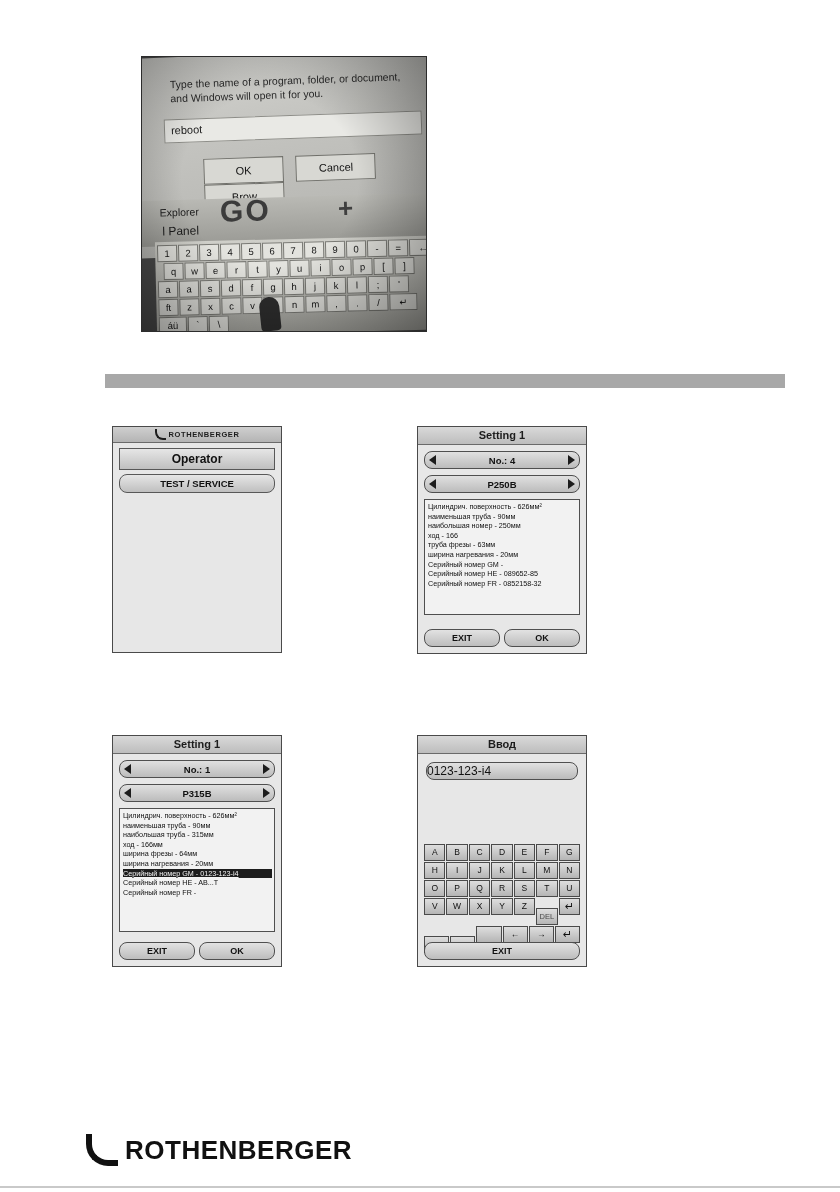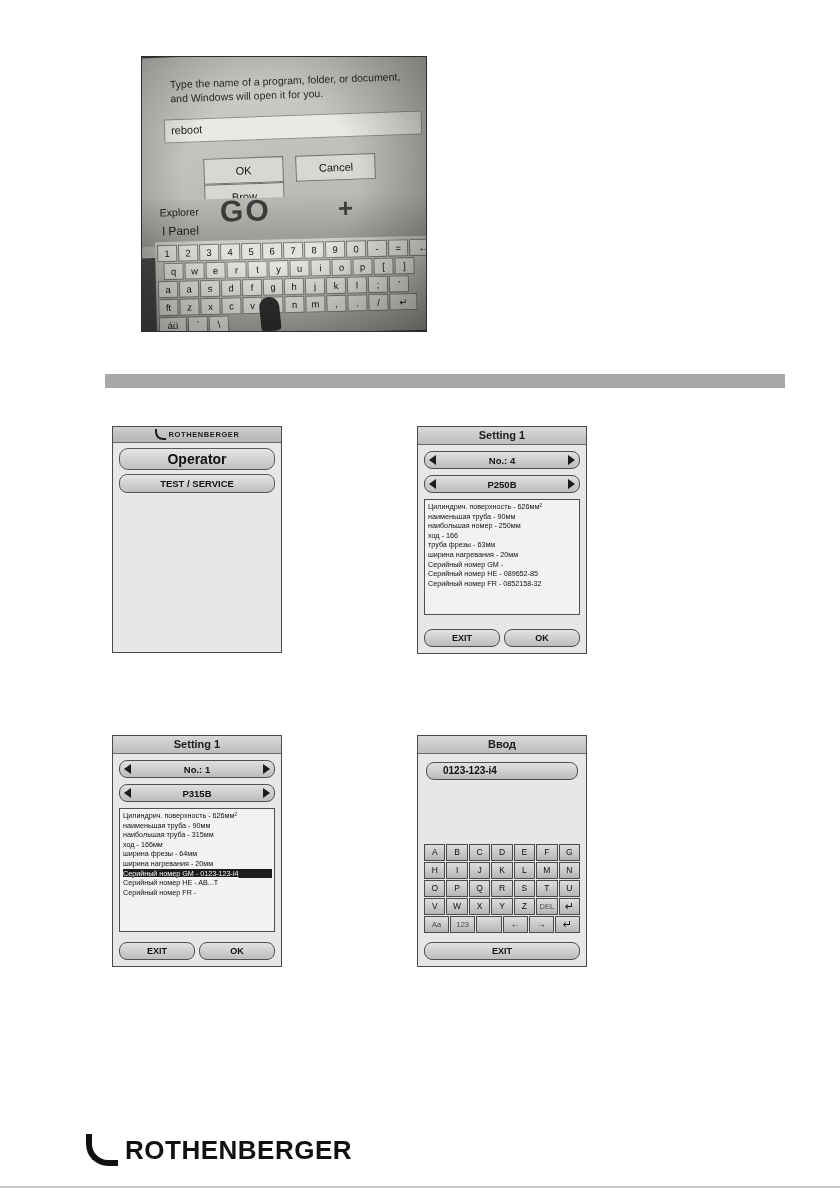--- a/index.html
+++ b/index.html
@@ -209,26 +209,26 @@
     height: 9px;
     border-left: 2px solid #1d1d1d;
     border-bottom: 2px solid #1d1d1d;
     border-radius: 0 0 0 8px;
   }
   #screen-operator .op-btn {
     margin: 5px 6px 0 6px;
     height: 20px;
     line-height: 20px;
     text-align: center;
-    font-size: 14px;
+    font-size: 12px;
     font-weight: bold;
     color: #111;
     background: linear-gradient(180deg, #e6e6e6 0%, #c0c0c0 100%);
     border: 1px solid #585858;
-    border-radius: 9px;
+    border-radius: 0;
   }
   #screen-operator .op-mid {
     position: relative;
     height: 150px;
     margin: 4px 5px 0 5px;
     background: #9d9d9d;
     border: 1px solid #6a6a6a;
   }
   .lbl-project { position: absolute; left: 4px; top: 3px; font-size: 8px; color: #111; }
   .lbl-dim { position: absolute; right: 5px; top: 3px; font-size: 8px; color: #111; }
@@ -318,33 +318,33 @@
     background: linear-gradient(180deg, #e2e2e2 0%, #bdbdbd 100%);
     border: 1px solid #4f4f4f; border-radius: 8px;
   }
 
   
   #screen-vvod { left: 417px; top: 735px; width: 170px; height: 232px; }
   #screen-vvod .inputpill {
     margin: 8px 8px 0 8px; height: 16px; line-height: 16px;
     background: linear-gradient(180deg, #e1e1e1 0%, #bbbbbb 100%);
     border: 1px solid #4f4f4f; border-radius: 8px;
-    font-size: 10px; font-weight: bold; color: #111; padding-left: 16px;
+    font-size: 12px; font-weight: normal; color: #111; padding-left: 0;
   }
   #screen-vvod .kb {
     position: absolute; left: 6px; right: 6px; top: 108px;
   }
   #screen-vvod .kb-row { display: flex; gap: 1px; margin-bottom: 1px; }
   #screen-vvod .kk {
     flex: 1; height: 15px; line-height: 15px; text-align: center;
     font-size: 8.5px; color: #101010;
     background: linear-gradient(180deg, #dedede 0%, #b5b5b5 100%);
     border: 1px solid #4a4a4a;
   }
-  #screen-vvod .kk.dim { color: #4b4b4b; font-size: 7.5px; }
+  #screen-vvod .kk.dim { color: #4b4b4b; font-size: 7.5px; margin-top: 10px; }
   #screen-vvod .kk.ent { font-size: 11px; }
   #screen-vvod .exit {
     position: absolute; left: 6px; right: 6px; bottom: 6px;
     height: 16px; line-height: 16px; text-align: center;
     font-size: 9px; font-weight: bold; color: #111;
     background: linear-gradient(180deg, #e2e2e2 0%, #bdbdbd 100%);
     border: 1px solid #4f4f4f; border-radius: 8px;
   }
 
   

